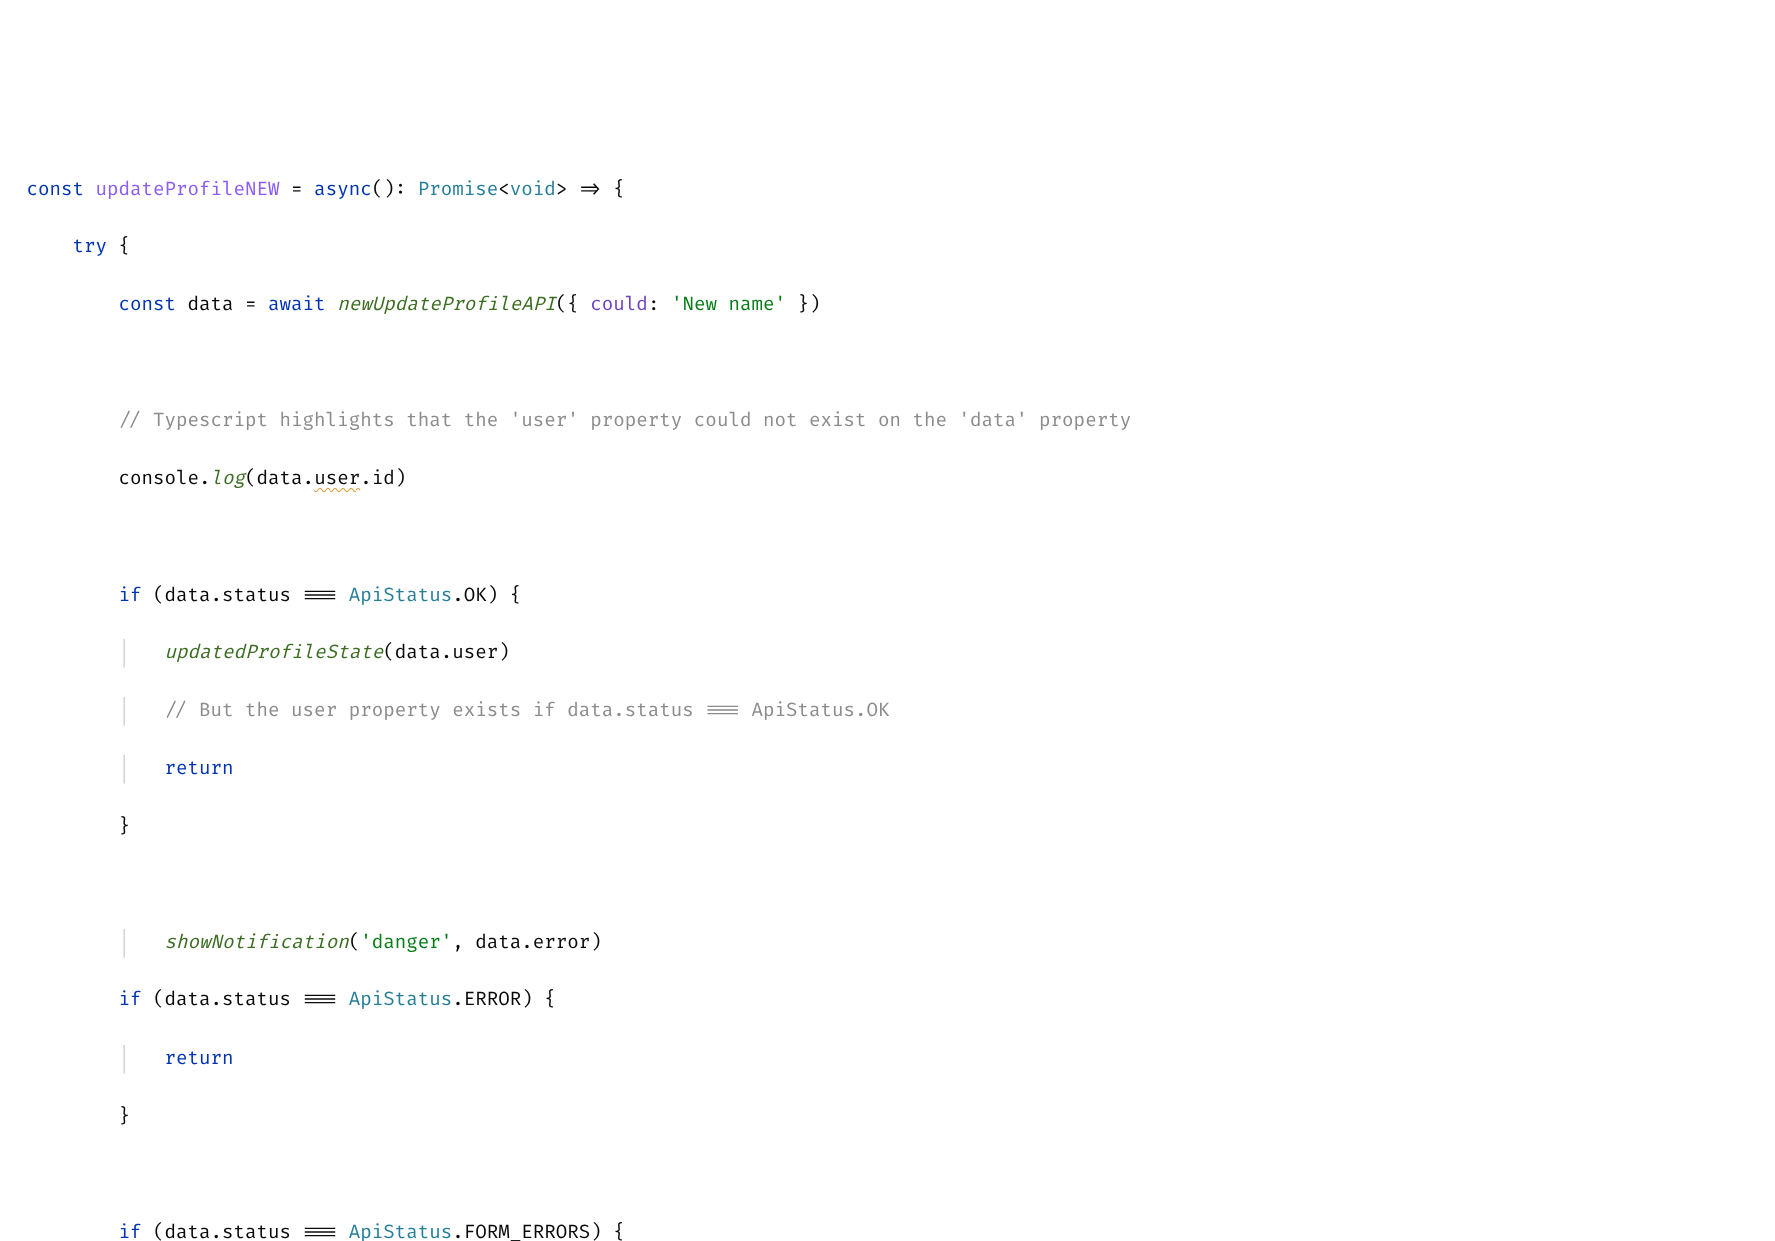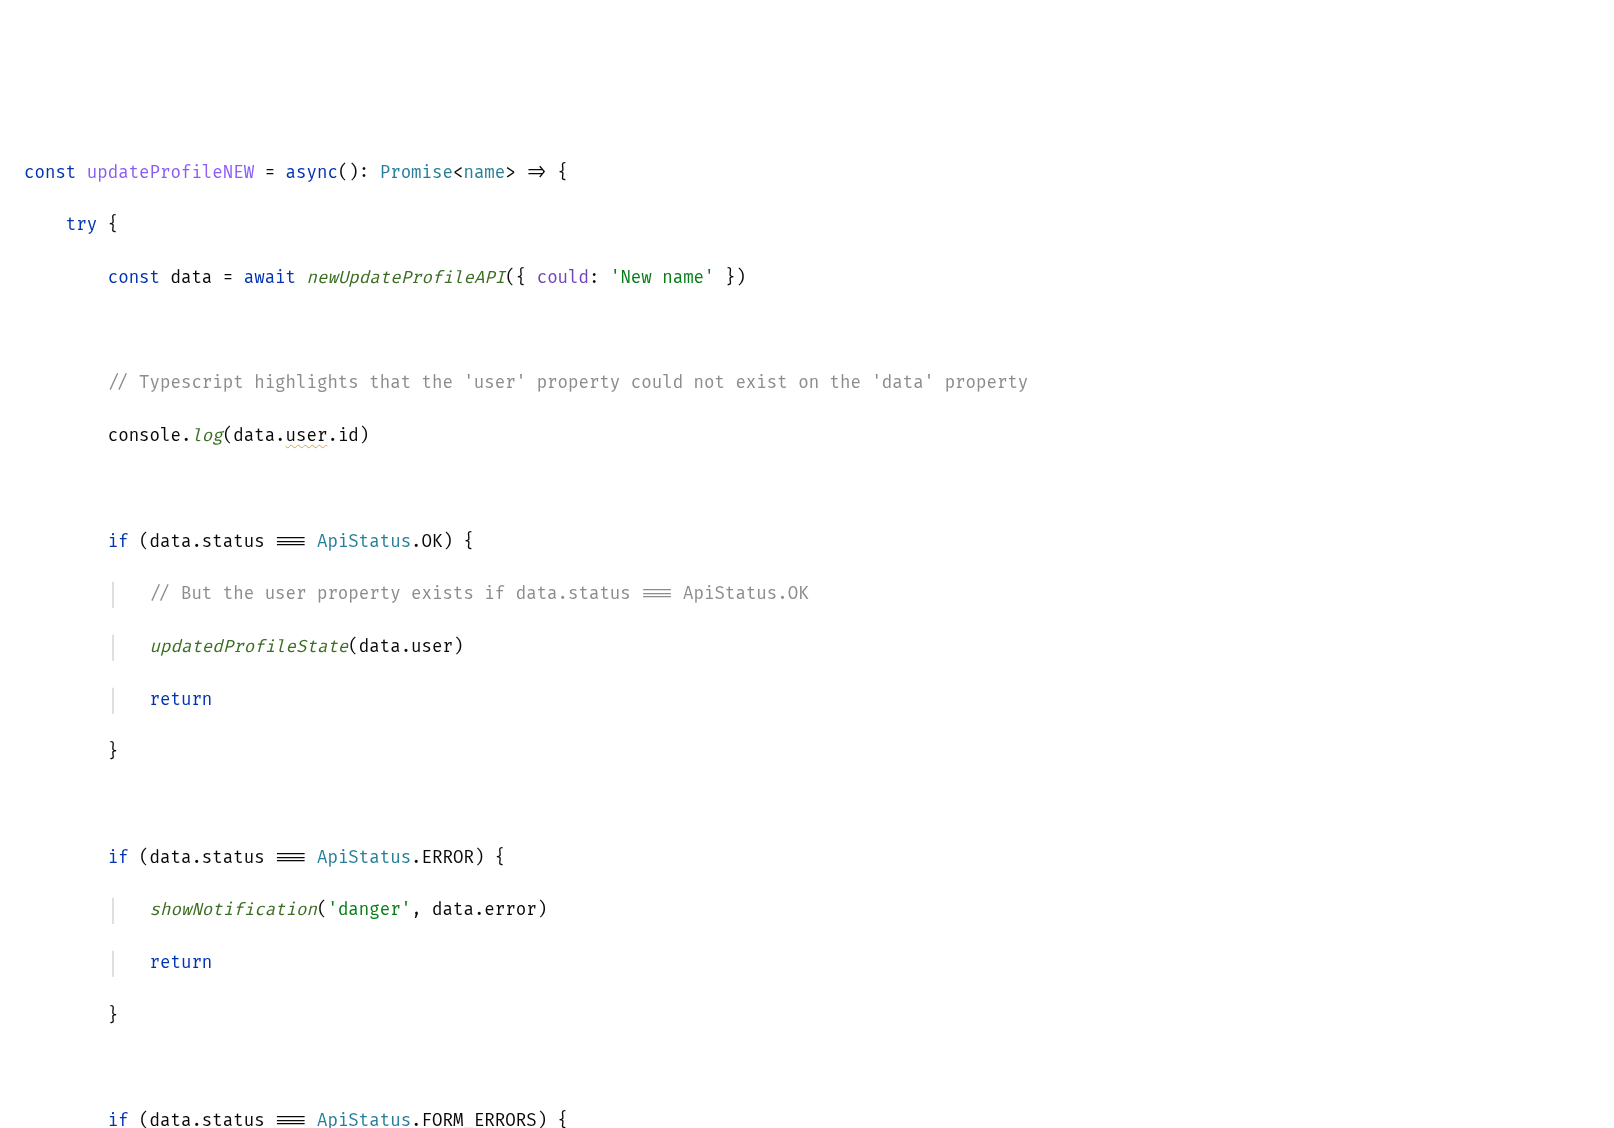--- a/index.html
+++ b/index.html
@@ -32,35 +32,35 @@
     color: #d4d4d4;
     user-select: none;
   }
 </style>
 </head>
 <body>
 
 
 
 <div class="code-block">
-<span class="line"><span class="kw">const</span><span class="txt"> </span><span class="fn-decl">updateProfileNEW</span><span class="txt"> = </span><span class="kw">async</span><span class="txt">():</span><span class="type"> Promise</span><span class="txt">&lt;</span><span class="type">name</span><span class="txt">&gt;</span><span class="txt"> =&gt; {</span></span>
+<span class="line"><span class="kw">const</span><span class="txt"> </span><span class="fn-decl">updateProfileNEW</span><span class="txt"> = </span><span class="kw">async</span><span class="txt">():</span><span class="type"> Promise</span><span class="txt">&lt;</span><span class="type">void</span><span class="txt">&gt;</span><span class="txt"> =&gt; {</span></span>
 <span class="line">    <span class="kw">try</span><span class="txt"> {</span></span>
 <span class="line">        <span class="kw">const</span><span class="txt"> data = </span><span class="kw">await</span><span class="txt"> </span><span class="fn-call">newUpdateProfileAPI</span><span class="txt">({ </span><span class="ident">could</span><span class="txt">: </span><span class="str">'New name'</span><span class="txt"> })</span></span>
 <span class="line"></span>
 <span class="line">        <span class="comment">// Typescript highlights that the 'user' property could not exist on the 'data' property</span></span>
 <span class="line">        <span class="txt">console.</span><span class="fn-call">log</span><span class="txt">(data.</span><span class="txt wavy">user</span><span class="txt">.id)</span></span>
 <span class="line"></span>
 <span class="line">        <span class="kw">if</span><span class="txt"> (data.status === </span><span class="type">ApiStatus</span><span class="txt">.OK</span><span class="txt">) {</span></span>
+<span class="line">        <span class="guide">│   </span><span class="fn-call">updatedProfileState</span><span class="txt">(data.user)</span></span>
 <span class="line">        <span class="guide">│   </span><span class="comment">// But the user property exists if data.status === ApiStatus.OK</span></span>
-<span class="line">        <span class="guide">│   </span><span class="fn-call">updatedProfileState</span><span class="txt">(data.user)</span></span>
 <span class="line">        <span class="guide">│   </span><span class="kw">return</span></span>
 <span class="line">        <span class="txt">}</span></span>
 <span class="line"></span>
+<span class="line">        <span class="guide">│   </span><span class="fn-call">showNotification</span><span class="txt">(</span><span class="str">'danger'</span><span class="txt">, data.error)</span></span>
 <span class="line">        <span class="kw">if</span><span class="txt"> (data.status === </span><span class="type">ApiStatus</span><span class="txt">.ERROR</span><span class="txt">) {</span></span>
-<span class="line">        <span class="guide">│   </span><span class="fn-call">showNotification</span><span class="txt">(</span><span class="str">'danger'</span><span class="txt">, data.error)</span></span>
 <span class="line">        <span class="guide">│   </span><span class="kw">return</span></span>
 <span class="line">        <span class="txt">}</span></span>
 <span class="line"></span>
 <span class="line">        <span class="kw">if</span><span class="txt"> (data.status === </span><span class="type">ApiStatus</span><span class="txt">.FORM_ERRORS</span><span class="txt">) {</span></span>
 
 
 
 
 
 

